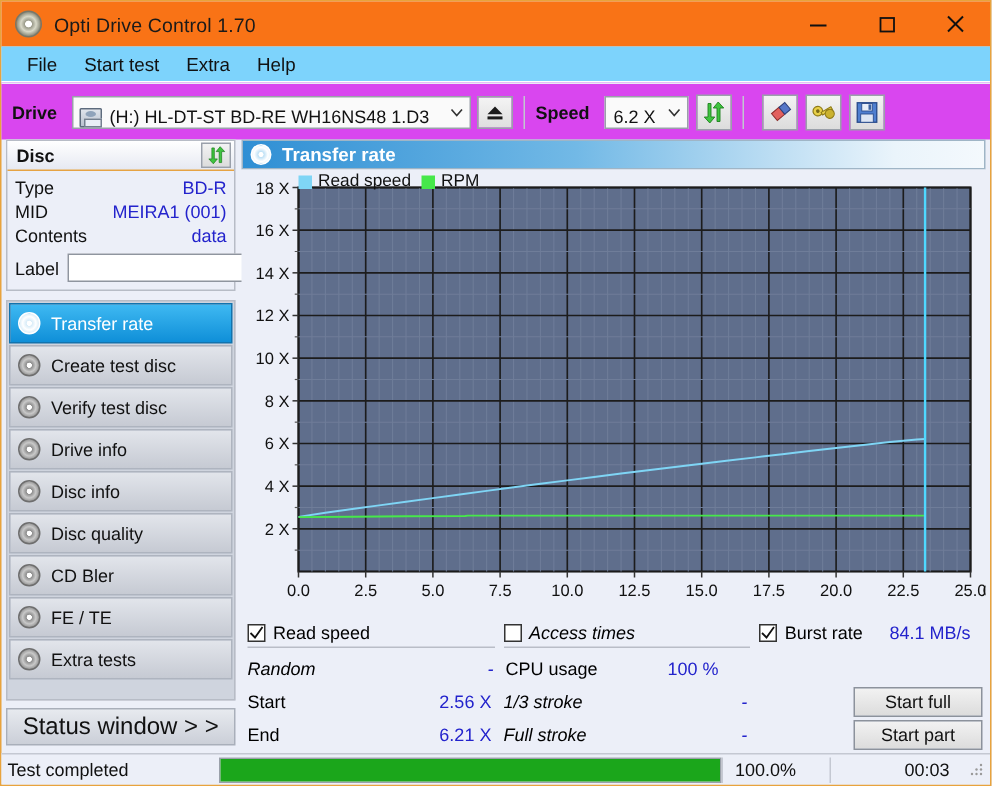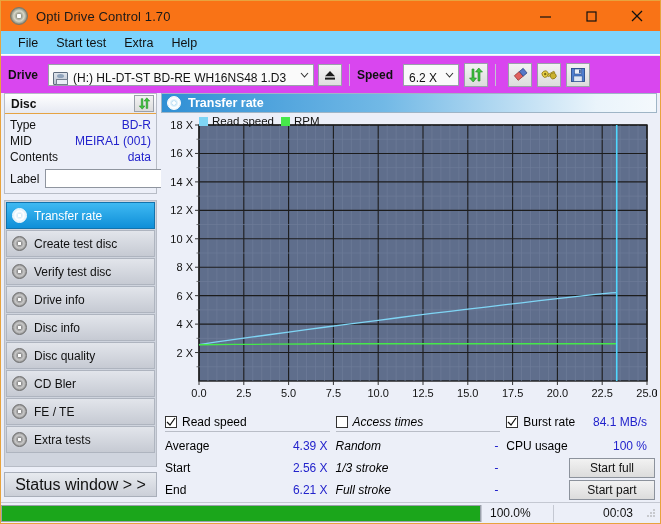--- a/index.html
+++ b/index.html
@@ -562,24 +562,20 @@
           <div class="c1">
               <div class="sline"></div>
             </div>
           <div class="c2">
               <div class="sline"></div>
             </div>
           <div class="c3"></div>
         </div>
 
         <div class="srow data">
-          <div class="scell c1">
-            <span>Average</span>
-            <span class="sv">4.39 X</span>
-          </div>
           <div class="scell c2">
             <span>Random</span>
             <span class="sv">-</span>
           </div>
           <div class="scell c3">
             <span>CPU usage</span>
             <span class="sv">100 %</span>
           </div>
         </div>
 
@@ -612,20 +608,21 @@
             <div class="sbtn">
               <span>Start part</span>
             </div>
           </div>
         </div>
       </div>
     </div>
   </div>
 
   <div class="statusbar">
+    <div class="st-text">Test completed</div>
     <div class="pbar">
       <div class="pfill" id="pfill" style="width: 100%;"></div>
     </div>
     <div class="pct">100.0%</div>
     <div class="tleft">00:03</div>
     <div class="grip">
       <svg width="12" height="12" viewBox="0 0 12 12">
         <circle cx="9" cy="3" r="0.8" fill="#999"></circle>
           <circle cx="9" cy="6" r="0.8" fill="#999"></circle>
           <circle cx="6" cy="6" r="0.8" fill="#999"></circle>

